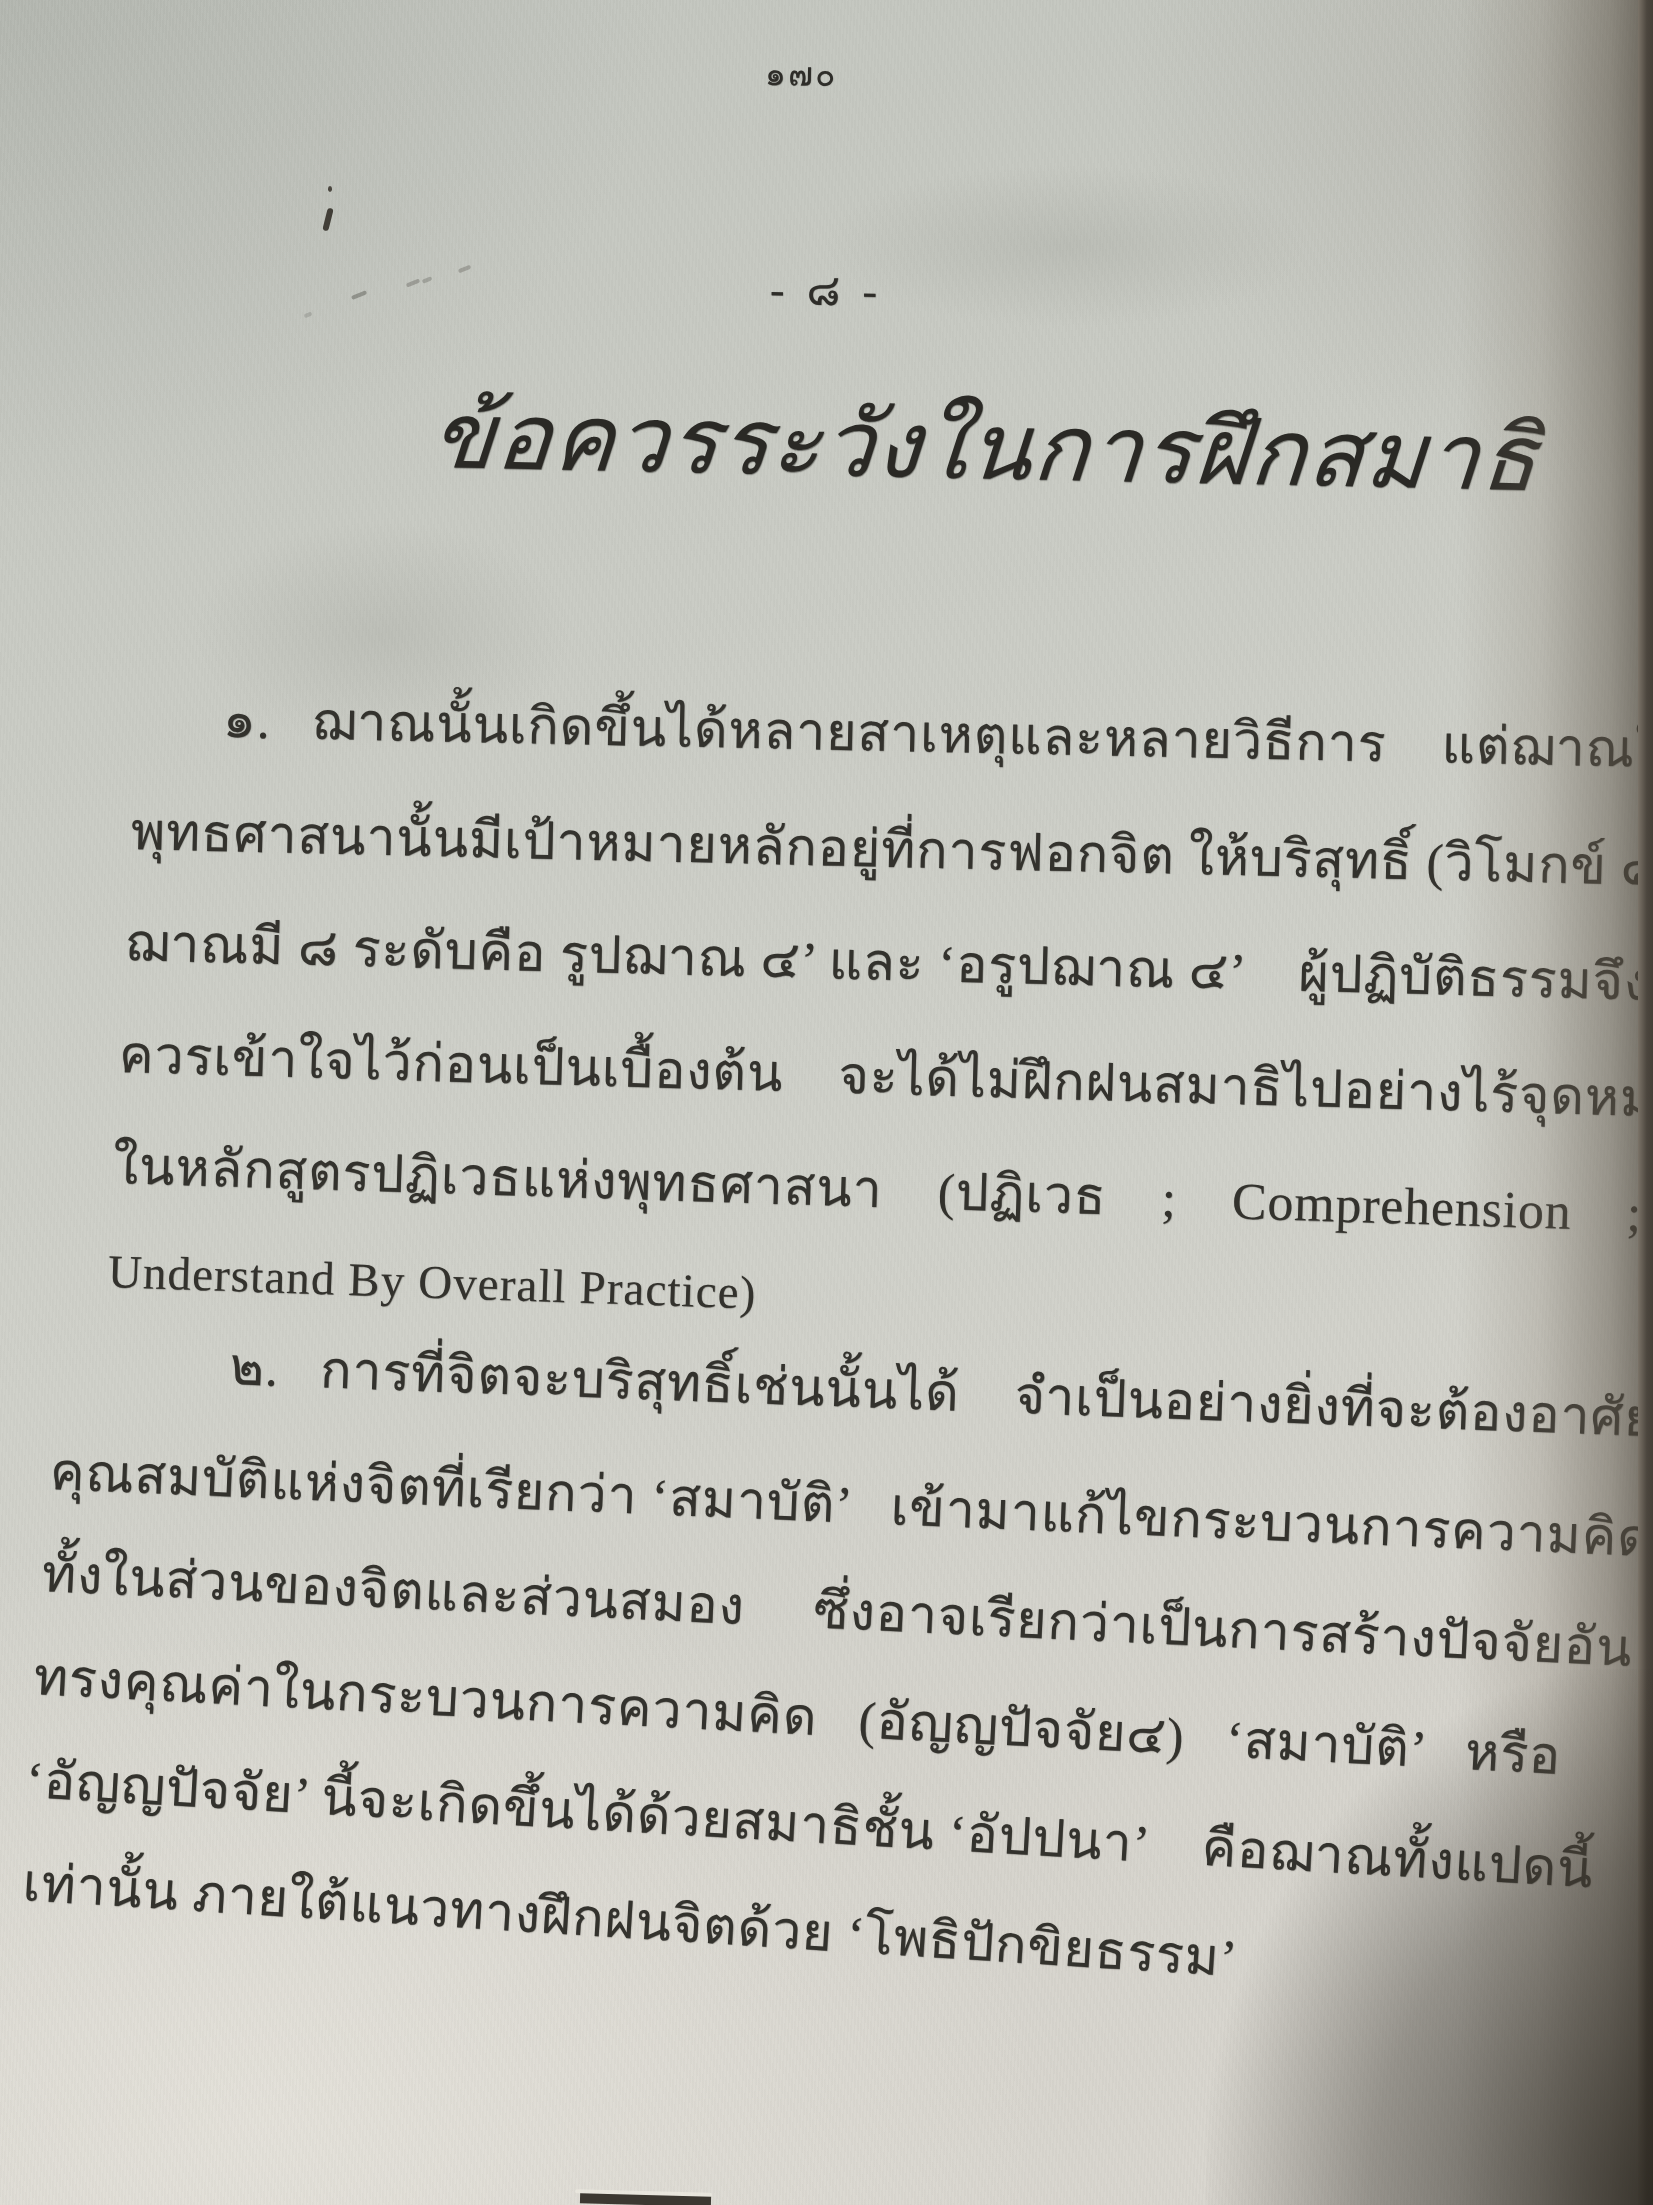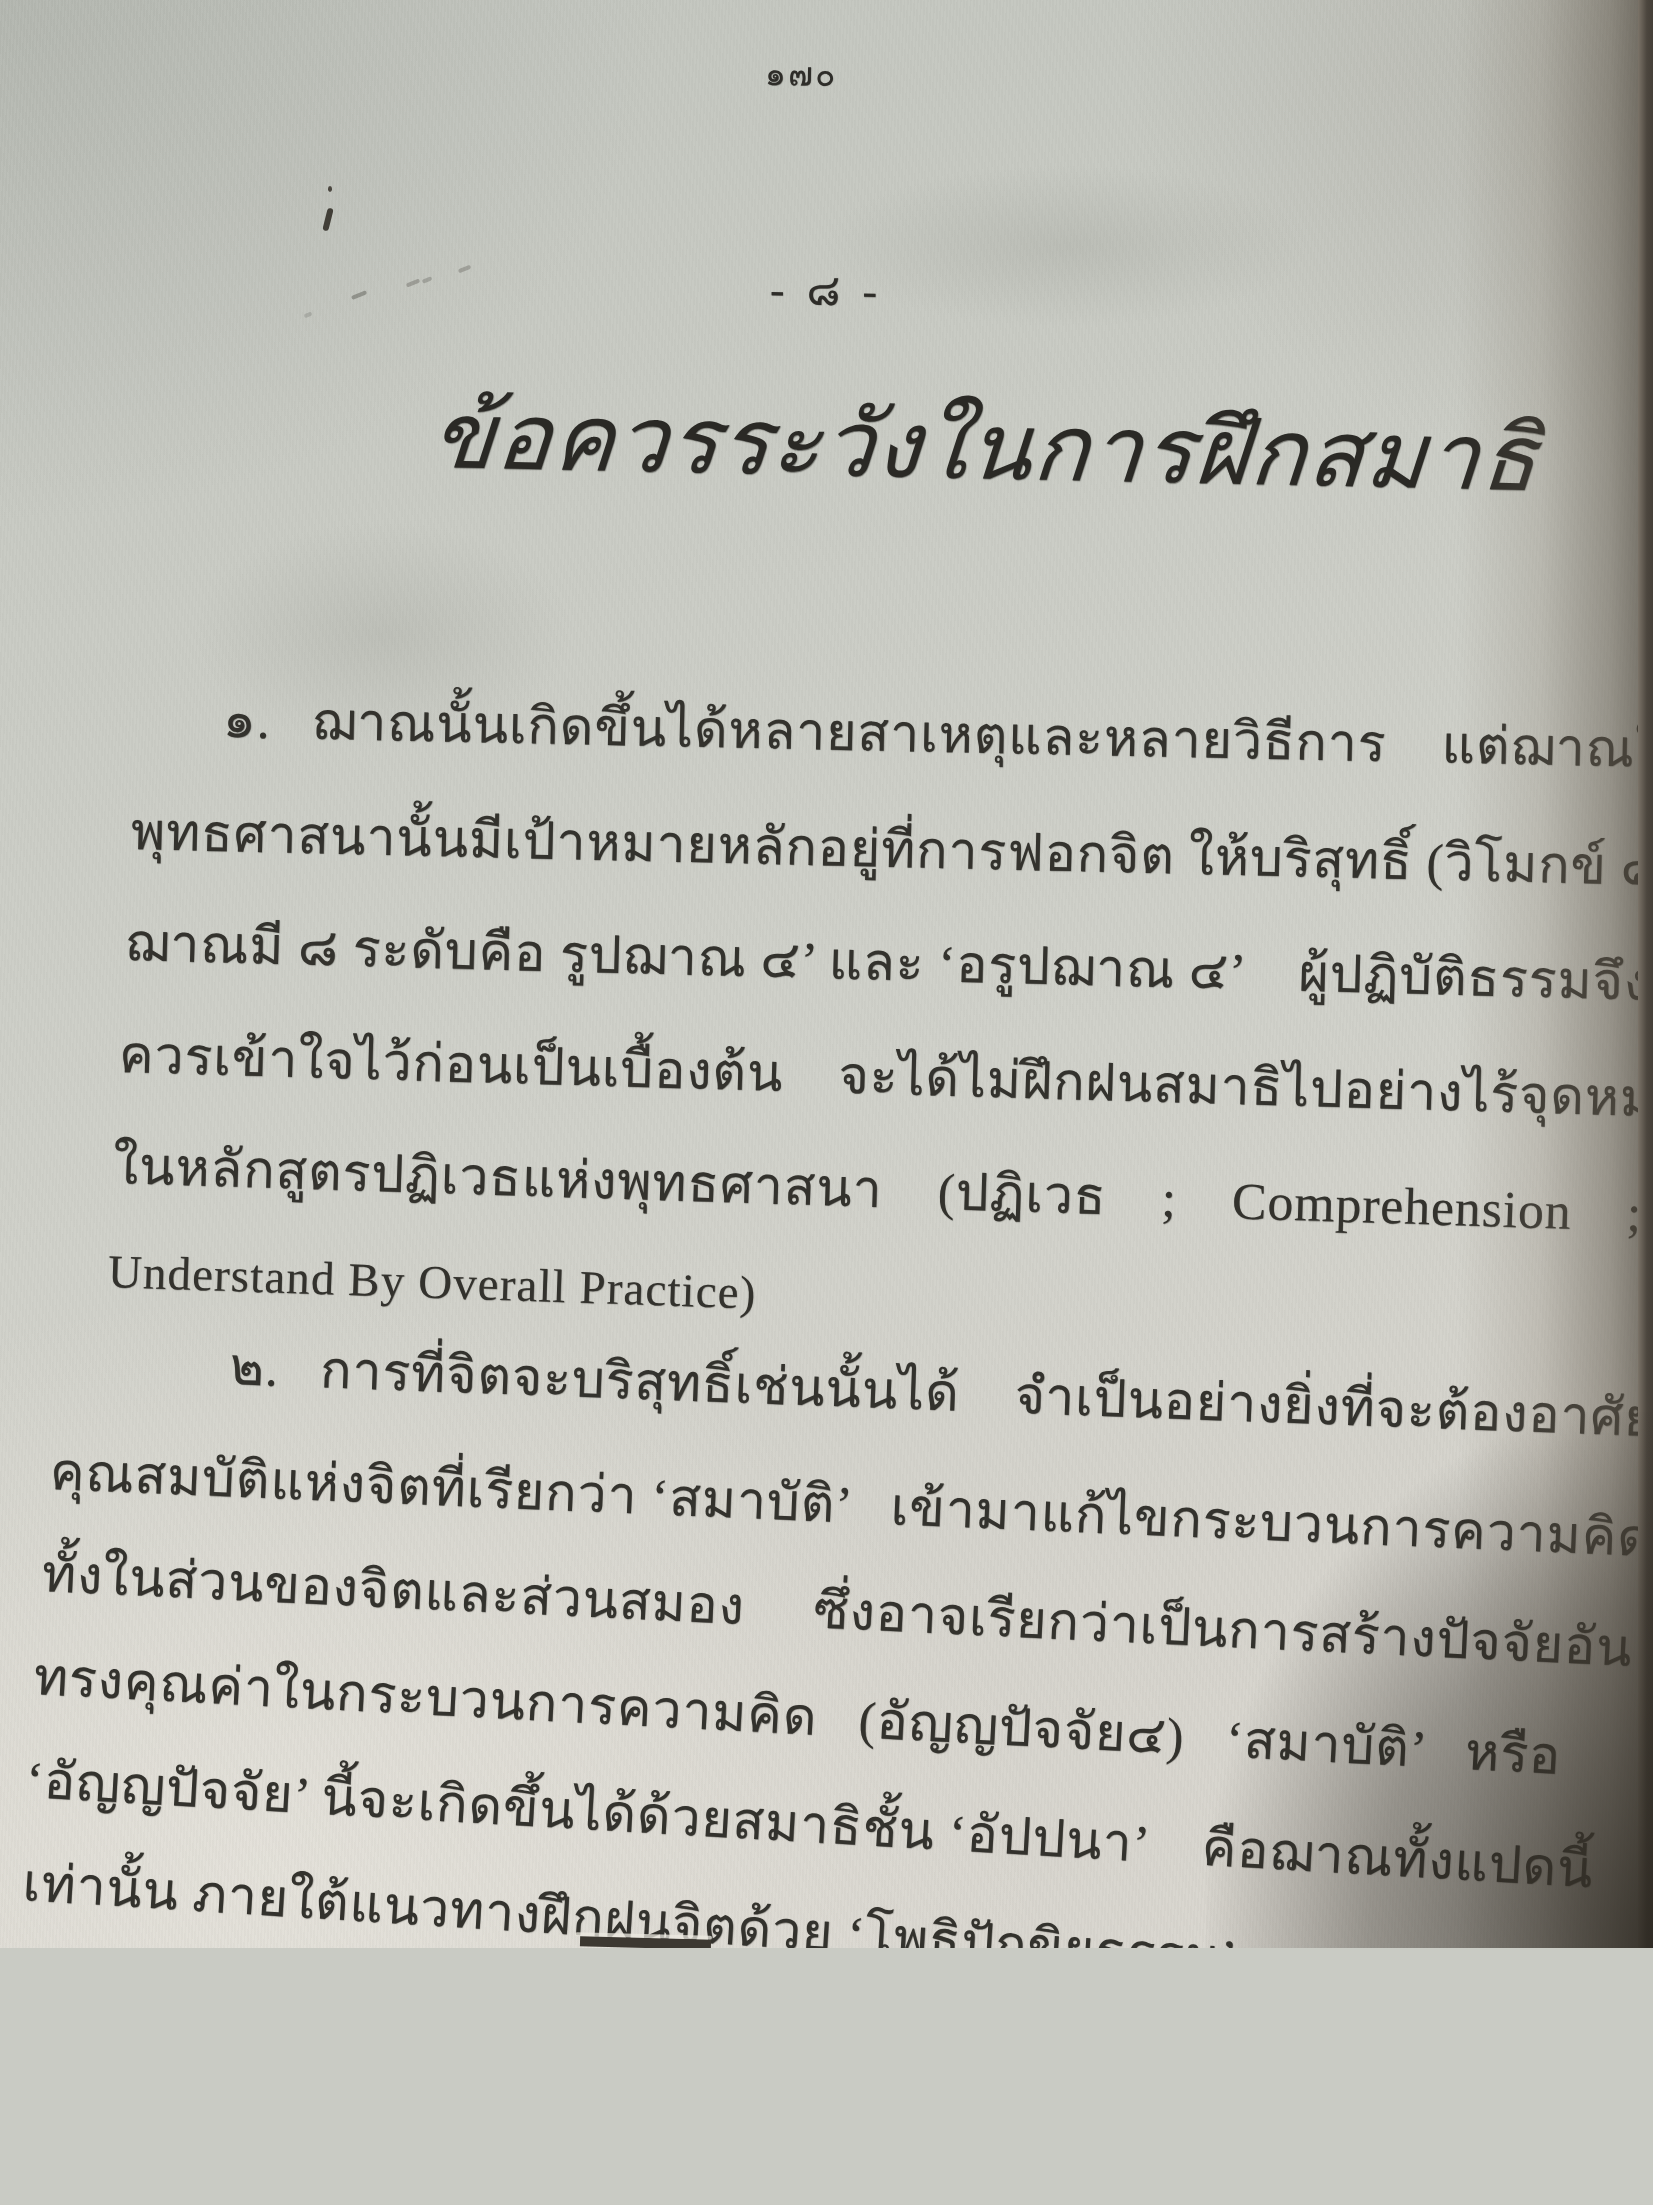--- a/index.html
+++ b/index.html
@@ -2,21 +2,21 @@
 <html style="font-size:8.8px"><head>
 <meta charset="utf-8">
 <style>
   html,body{margin:0;padding:0;}
   body{
     width:1654px;height:2205px;overflow:hidden;
     background:#c9cbc4;
     font-family:"Liberation Serif","DejaVu Serif",serif;
   }
   .photo{
-    position:relative;width:1654px;height:1948px;overflow:hidden;
+    position:relative;width:1654px;height:2205px;overflow:hidden;
     background:
       radial-gradient(ellipse 1258px 930px at 16% 96%, rgba(238,235,227,0.55), rgba(238,235,227,0) 62%),
       radial-gradient(ellipse 1039px 820px at 0% 0%, rgba(118,123,116,0.20), rgba(118,123,116,0) 64%),
       radial-gradient(ellipse 875px 656px at 100% 4%, rgba(110,102,90,0.18), rgba(110,102,90,0) 60%),
       linear-gradient(168deg,#c2c5be 0%,#c9cbc4 28%,#cfd0c9 55%,#d5d3cc 80%,#d9d6cf 100%);
     color:#32312c;
   }
   .grain{
     position:absolute;inset:0;pointer-events:none;
     background:repeating-linear-gradient(93deg, rgba(255,255,255,0.025) 0 1.6px, rgba(40,40,35,0.018) 1.6px 3.3px);

